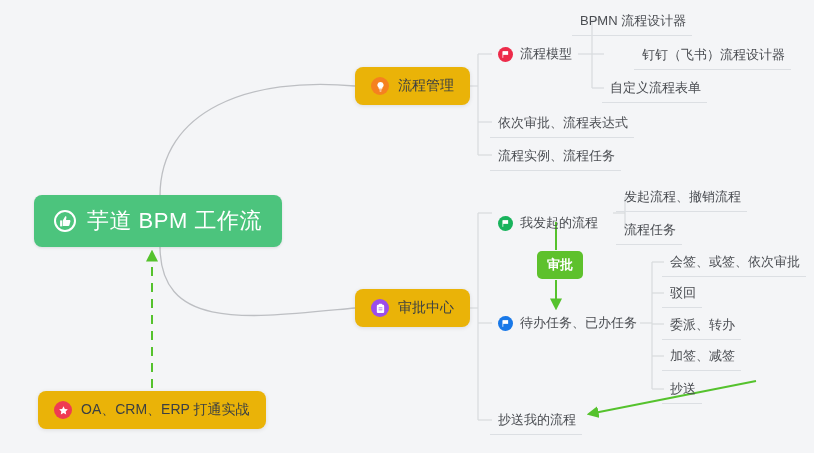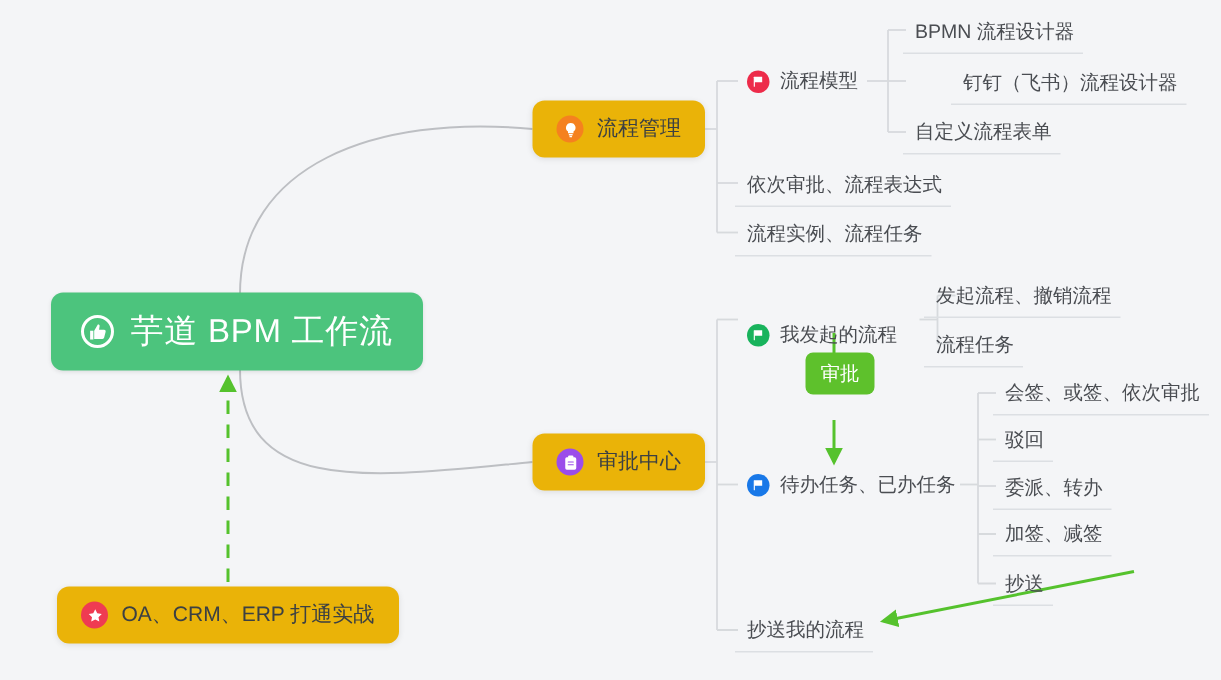--- a/index.html
+++ b/index.html
@@ -197,21 +197,21 @@
   <div class="node text-node no-rule" style="left:490px; top:39px;">
     <span class="ico small ico-flag-red">
       <svg width="9" height="9" viewBox="0 0 24 24" fill="#ffffff">
         <path d="M5 3h14v10H5z"></path>
           <rect x="4" y="3" width="2" height="18" rx="1"></rect>
       </svg>
     </span>
     <span class="text-label">流程模型</span>
   </div>
 
-  <div class="node text-node" style="left:602px; top:6px;justify-content:flex-end;">
+  <div class="node text-node" style="left:572px; top:6px;justify-content:flex-end;">
     <span class="text-label">BPMN 流程设计器</span>
   </div>
   <div class="node text-node" style="left:602px; top:40px;margin-left:32px;">
     <span class="text-label">钉钉（飞书）流程设计器</span>
   </div>
   <div class="node text-node" style="left:602px; top:73px;">
     <span class="text-label">自定义流程表单</span>
   </div>
 
   <div class="node text-node" style="left:490px; top:108px;">
@@ -273,21 +273,21 @@
     <span class="text-label">加签、减签</span>
   </div>
   <div class="node text-node" style="left:662px; top:374px;">
     <span class="text-label">抄送</span>
   </div>
 
   <div class="node text-node" style="left:490px; top:405px;">
     <span class="text-label">抄送我的流程</span>
   </div>
 
-  <div class="node tag-node" style="left:537px; top:235px;">
+  <div class="node tag-node" style="left:537px; top:251px;font-weight:bold;">
     <span class="tag-label">审批</span>
   </div>
 
   <div class="node card-node" style="left:38px; top:391px;">
     <span class="ico ico-star">
       <svg width="11" height="11" viewBox="0 0 24 24" fill="#ffffff">
         <path d="M12 2.5l2.9 6 6.6.9-4.8 4.6 1.2 6.5L12 17.4 6.1 20.5l1.2-6.5L2.5 9.4l6.6-.9z"></path>
       </svg>
     </span>
     <span class="card-label">OA、CRM、ERP 打通实战</span>

